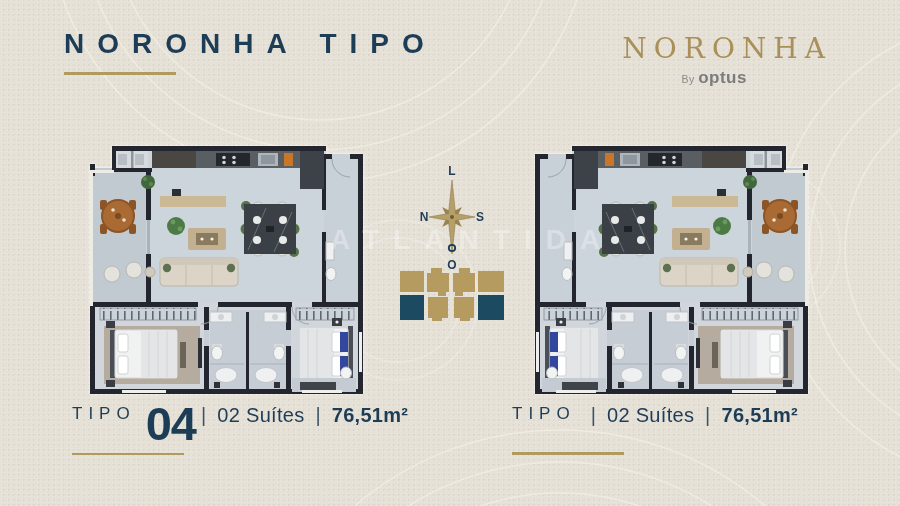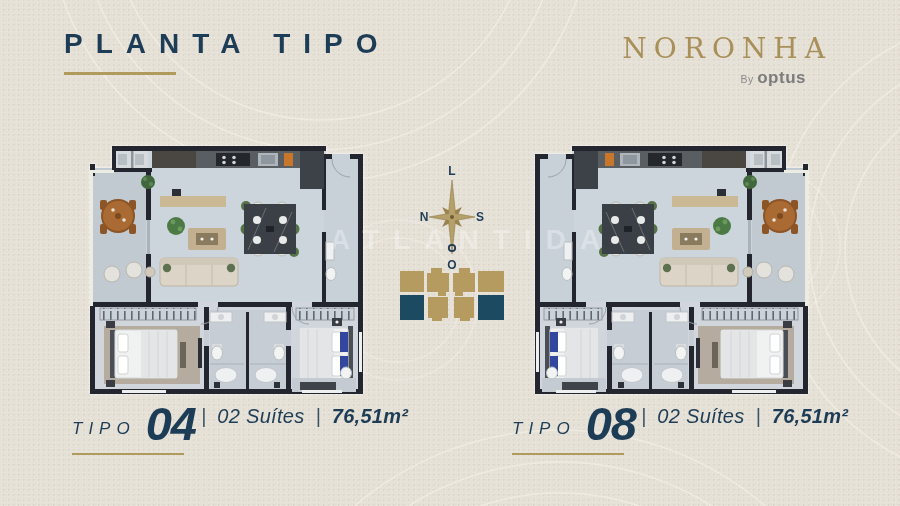--- a/index.html
+++ b/index.html
@@ -15,37 +15,37 @@
     color:#1d3c55;
   }
   svg{display:block;}
   .abs{position:absolute;}
   
   .title-block{position:absolute; left:64px; top:28px;}
   .page-title{font-size:28px; font-weight:600; letter-spacing:13px; color:#1d3c55; white-space:nowrap;}
   .title-underline{width:112px; height:2.5px; background:#b19a5e; margin-top:12px;}
   .subtitle{margin-top:11px; font-size:13.5px; letter-spacing:.4px; color:#1d3c55;}
   .subtitle b{font-weight:700;}
-  .brand{position:absolute; right:68px; top:32px; text-align:right;}
+  .brand{position:absolute; right:68px; top:32px; text-align:center;}
   .brand-name{font-family:"DejaVu Serif", serif; font-size:28px; letter-spacing:7px; color:#a98f58; white-space:nowrap;}
   .brand-by{margin-top:3px; margin-right:26px; font-size:10.5px; color:#8b8b8b; letter-spacing:.5px;}
   .brand-dev{font-size:17px; font-weight:700; color:#7c7c7c; letter-spacing:.5px;}
   
   .plan{position:absolute; top:142px; width:280px; height:256px; filter:drop-shadow(0 0 1.5px rgba(255,255,255,.95));}
   .plan-left{left:86px;}
   .plan-right{left:532px;}
   
   .compass{position:absolute; left:417px; top:162px; width:70px; height:110px;}
   .compass text{font-family:"Liberation Sans",sans-serif; font-size:12px; font-weight:700; fill:#1d3c55;}
   .keyplan{position:absolute; left:398px; top:266px; width:108px; height:56px;}
   
   .caption{position:absolute; top:404px;}
   .caption-left{left:72px;}
   .caption-right{left:512px;}
-  .caption-main{display:flex; align-items:flex-end; white-space:nowrap;font-style:italic;}
+  .caption-main{display:flex; align-items:flex-start; white-space:nowrap;}
   .tipo-word{font-size:17px; letter-spacing:6px; font-weight:500; color:#1d3c55; margin-right:10px; padding-bottom:5px;}
   .tipo-num{font-size:47px; font-weight:800; color:#1d3c55; line-height:.85; letter-spacing:-1px;}
   .caption-details{font-size:20px; color:#1d3c55; margin-bottom:16px; letter-spacing:.3px;}
   .caption-details .bar{font-weight:300; opacity:.85; padding:0 5px;}
   .caption-details .area{font-weight:700;}
   .caption-underline{width:112px; height:2.5px; background:#b19a5e; margin-top:9px;}
   
   .watermark{position:absolute; left:330px; top:224px; width:440px; text-align:left;
     font-size:28px; font-weight:700; letter-spacing:14px; color:rgba(255,255,255,.30); pointer-events:none;}
 </style>
@@ -304,21 +304,21 @@
     </g>
     <g fill="#1c4a61">
       <rect x="2" y="29" width="24" height="25"></rect>
       <rect x="80" y="29" width="26" height="25"></rect>
     </g>
   </svg>
 
   <div class="watermark">ATLANTIDA</div>
 
   <div class="title-block">
-    <div class="page-title">PLANTA TIPO</div>
+    <div class="page-title">NORONHA TIPO</div>
     <div class="title-underline"></div>
   </div>
 
   <div class="brand">
     <div class="brand-name">NORONHA</div>
     <div class="brand-by">
       <span>By</span>
       <span class="brand-dev">optus</span>
     </div>
   </div>
@@ -333,21 +333,20 @@
         <span class="bar">|</span>
         <span class="area">76,51m²</span>
       </span>
     </div>
     <div class="caption-underline"></div>
   </div>
 
   <div class="caption caption-right">
     <div class="caption-main">
       <span class="tipo-word">TIPO</span>
-      <span class="tipo-num">08</span>
       <span class="caption-details">
         <span class="bar">|</span>
         <span class="suites">02 Suítes</span>
         <span class="bar">|</span>
         <span class="area">76,51m²</span>
       </span>
     </div>
     <div class="caption-underline"></div>
   </div>
 

